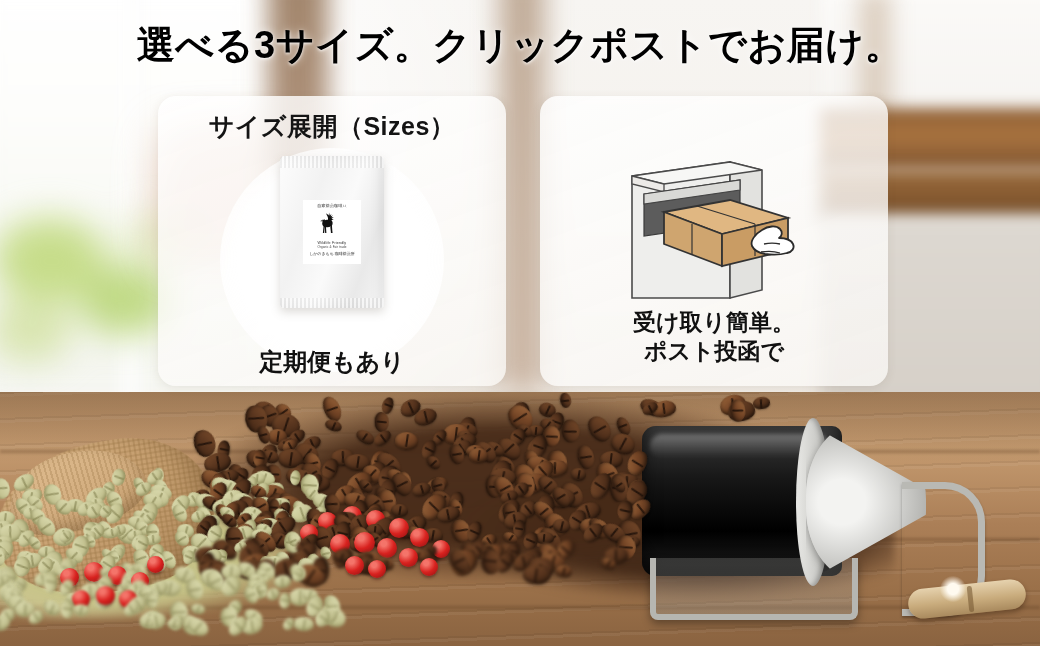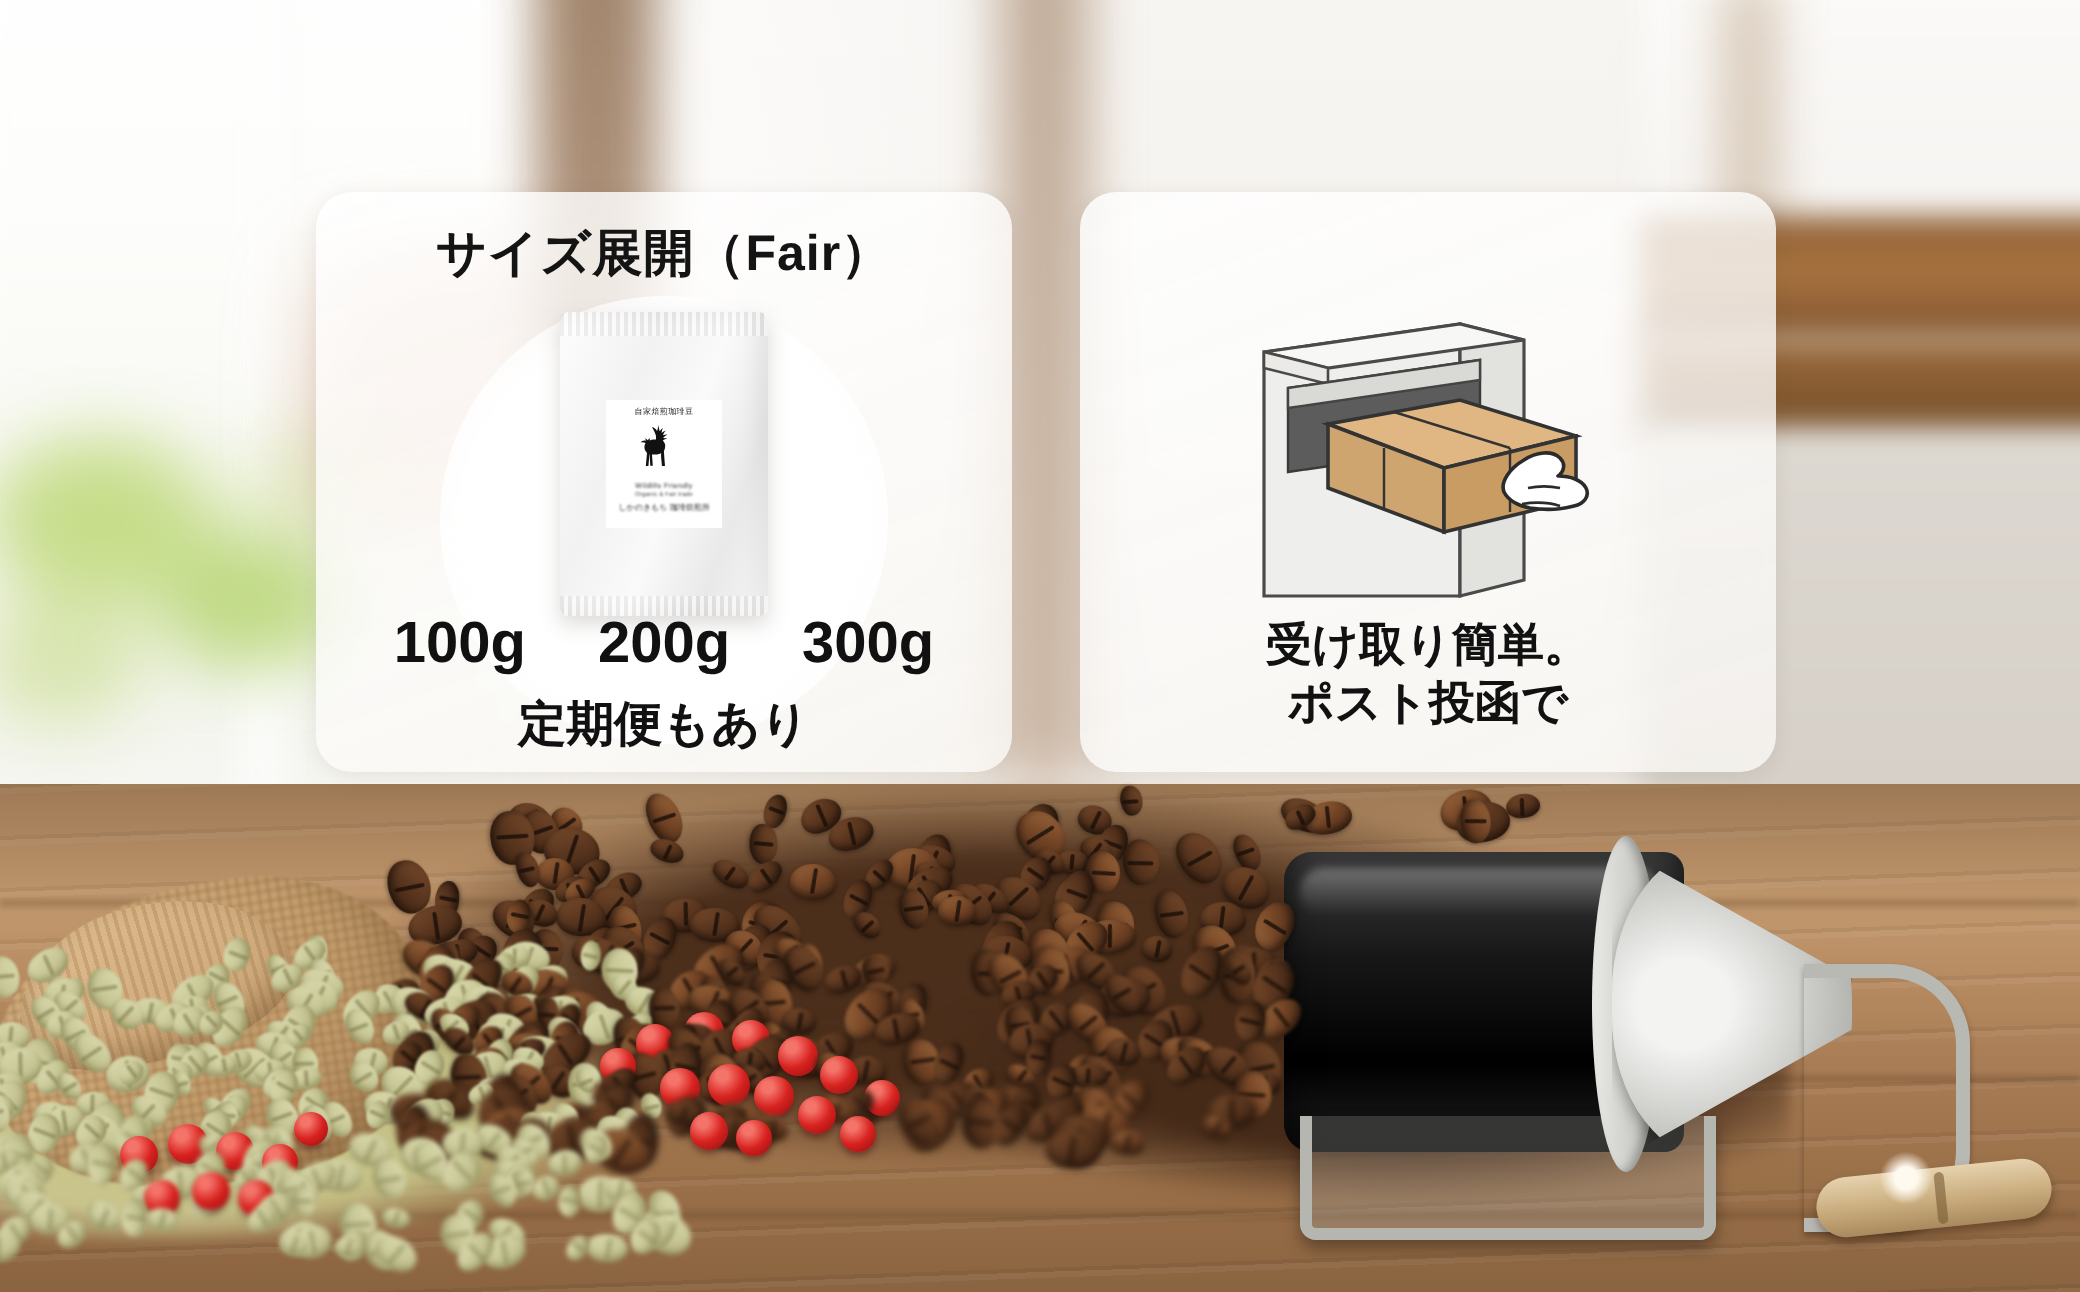--- a/index.html
+++ b/index.html
@@ -847,46 +847,42 @@
     <div class="drum-gloss"></div>
     <div class="stand"></div>
     <div class="cone-rim"></div>
     <div class="cone"></div>
     <div class="crank"></div>
     <div class="knob"></div>
     <div class="knob-band"></div>
     <div class="knob-hl"></div>
   </div>
 
+  <div class="headline">選べる3サイズ。クリックポストでお届け。</div>
 
   <div class="card" id="card-sizes">
-    <div class="card-title">サイズ展開（Fair）</div>
+    <div class="card-title">サイズ展開（Sizes）</div>
 
     <div class="halo"></div>
 
     <div class="bag">
       <div class="bag-seam-top"></div>
       <div class="bag-seam-bot"></div>
       <div class="bag-label">
         <div class="lbl-top">自家焙煎珈琲豆</div>
         <svg class="deer" viewBox="0 0 60 60">
           <path fill="#111" d="M22 16c-1-4-3-7-4-9 2 .5 4 2 5 4 1-2 1-4 1-6 .8 2.2 1.4 4.4 1.6 6.3.9-1.3 2-2.4 3.2-3.2-.7 1.6-1.1 3.3-1.2 5 1.2-1.2 2.7-2.1 4.2-2.6-1.3 1.4-2.3 3-2.8 4.7 1.4-.6 3-.9 4.5-.8-1.8.8-3.3 2-4.4 3.5 1.5 0 3 .3 4.3.9-1.7.1-3.3.7-4.6 1.6 1.2 1.1 2 2.6 2.3 4.2.4 3-.4 5-1.2 6.6l1 14.8h-2.6l-1.1-12.8c-1.8.9-3.9 1.3-6.2 1.3h-5.6l-1 11.5h-2.6l1.2-13.1c-1.6-1.5-2.6-3.5-2.6-5.8 0-1.4.4-2.8 1.1-4-.9-.5-1.9-.8-3-.8-.7 0-1.4.1-2 .3.9-1.3 2.4-2.1 4.1-2.1.5 0 1 .1 1.5.2-.2-.8-.6-1.5-1.2-2.1 1.1.2 2.1.8 2.8 1.6.6-.9 1.4-1.6 2.3-2.1-.3.8-.4 1.6-.3 2.4 1.2-.6 2.6-1 4.1-1h2.2z"></path>
           <path fill="#111" d="M15.5 33.5h2.4l.9 12.3h-2.5zM27 33.8h2.4l1 12h-2.5z"></path>
         </svg>
         <div class="lbl-script">Wildlife Friendly</div>
         <div class="lbl-script2">Organic &amp; Fair trade</div>
         <div class="lbl-jp">しかのきもち 珈琲焙煎所</div>
       </div>
     </div>
 
-    <div class="weights">
-      <span>100g</span>
-      <span>200g</span>
-      <span>300g</span>
-    </div>
 
     <div class="subnote">定期便もあり</div>
   </div>
 
   <div class="card" id="card-shipping">
 
     <svg class="ship-art" viewBox="0 0 210 158">
 
       <polygon points="20,28 118,14 118,150 20,150" fill="#eeeeec" stroke="#4a4a4a" stroke-width="1.6"></polygon>
       <polygon points="118,14 150,22 150,142 118,150" fill="#e2e2df" stroke="#4a4a4a" stroke-width="1.6"></polygon>

